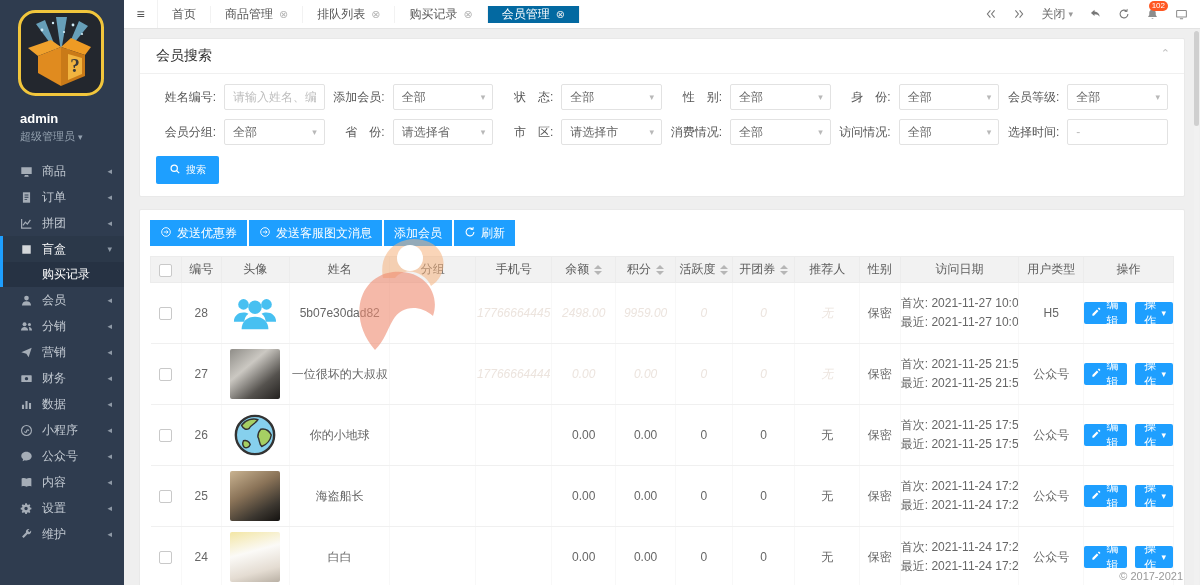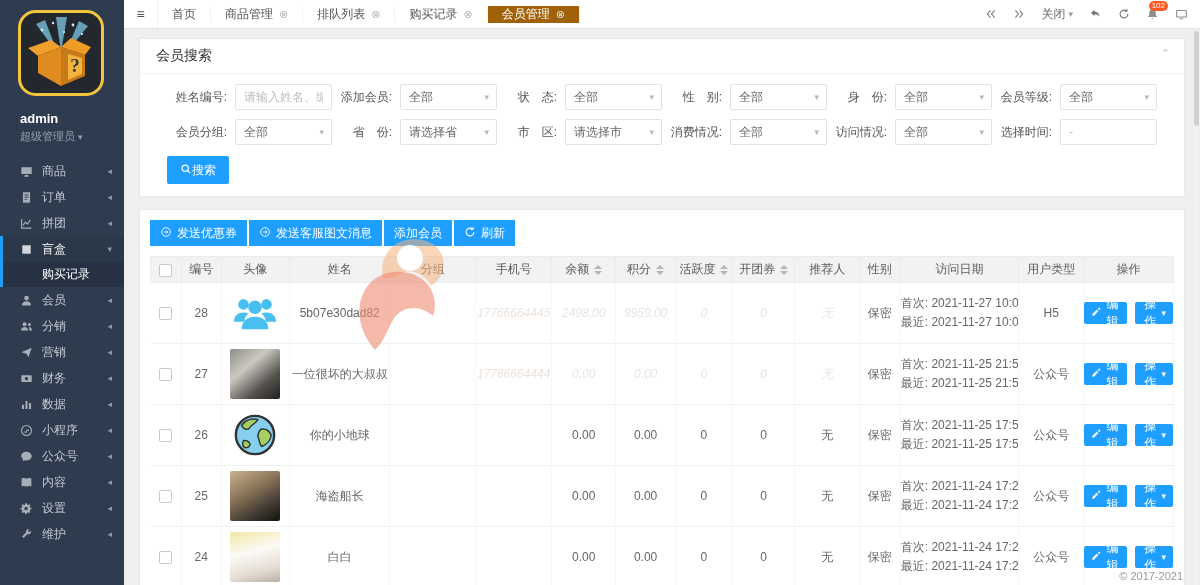--- a/index.html
+++ b/index.html
@@ -22,43 +22,43 @@
   .menu-group.expanded .menu-item { padding-left:17px; color:#fff; }
   .submenu-item { height:25px; display:flex; align-items:center; padding-left:42px; background:#263243; color:#fff; cursor:pointer; }
   .menu-group.expanded .submenu-item { padding-left:39px; }
 
   
   .topbar { position:absolute; left:124px; top:0; right:0; height:29px; background:#fff; border-bottom:1px solid #e3e3e3; display:flex; align-items:stretch; z-index:15; }
   .hamburger { width:34px; display:flex; align-items:center; justify-content:center; color:#555; font-size:14px; cursor:pointer; border-right:1px solid #f2f2f2; }
   .tabs { display:flex; align-items:center; }
   .tab { display:flex; align-items:center; gap:6px; padding:0 14px; color:#555; border-right:1px solid #f2f2f2; cursor:pointer; white-space:nowrap; }
   .tab .close { color:#b5b5b5; font-size:11px; }
-  .tab.active { background:#a16207; color:#fff; }
+  .tab.active { background:#0369a1; color:#fff; }
   .tab.active .close { color:#dfe5ea; }
   .tb-right { margin-left:auto; display:flex; align-items:center; padding-right:4px; }
   .tb-btn { height:29px; padding:0 8px; display:flex; align-items:center; gap:3px; color:#666; cursor:pointer; position:relative; }
   .tb-btn .caret { font-size:9px; color:#999; }
   .badge { position:absolute; top:1px; right:-1px; background:#FF5722; color:#fff; font-size:8px; line-height:10px; padding:0 3px; border-radius:6px; }
 
   
   .main { position:absolute; left:124px; top:30px; right:0; bottom:0; padding:8px 15px 14px; background:#efefef; overflow:hidden; }
   .card { background:#fff; border:1px solid #e9e9e9; border-radius:2px; }
   .search-card { margin-bottom:12px; position:relative; }
   .card-header { padding:8px 16px; font-size:14px; color:#333; border-bottom:1px solid #f0f0f0; }
   .collapse-btn { position:absolute; right:14px; top:8px; color:#c0c0c0; font-size:11px; cursor:pointer; }
-  .form { padding:10px 27px 12px; }
+  .form { padding:10px 16px 12px; }
   .form-row { display:flex; margin-bottom:9px; }
   .field { flex:1; display:flex; align-items:center; min-width:0; }
   .field label { width:60px; text-align:right; margin-right:8px; color:#565656; white-space:nowrap; flex:none; }
   .control { position:relative; flex:1; max-width:118px; min-width:86px; height:26px; border:1px solid #e2e2e2; border-radius:2px; background:#fff; display:flex; align-items:center; padding:0 8px; }
   .control input { border:none; outline:none; width:100%; font-size:12px; color:#666; font-family:inherit; background:transparent; }
   .control input::placeholder { color:#bdbdbd; }
   .control .val { color:#666; overflow:hidden; white-space:nowrap; }
   .control .sel-caret { position:absolute; right:7px; color:#b8b8b8; font-size:9px; }
-  .btn-search { margin-top:2px; background:#1E9FFF; color:#fff; border:none; border-radius:2px; height:28px; padding:0 13px; display:inline-flex; align-items:center; font-size:12px; cursor:pointer; font-family:inherit;justify-content:space-between; }
+  .btn-search { margin-top:2px; background:#1E9FFF; color:#fff; border:none; border-radius:2px; height:28px; padding:0 13px; display:inline-flex; align-items:center; gap:5px; font-size:10px; cursor:pointer; font-family:inherit;justify-content:space-between; }
 
   .table-card { height:403px; overflow:hidden; padding:10px 10px 0; }
   .toolbar { display:flex; gap:2px; margin-bottom:10px; }
   .tb-button { background:#1E9FFF; color:#fff; border:none; height:26px; padding:0 10px; display:inline-flex; align-items:center; gap:5px; font-size:12px; cursor:pointer; font-family:inherit; }
 
   table { width:100%; border-collapse:collapse; table-layout:fixed; }
   thead th { background:#f2f2f2; height:26px; font-weight:normal; color:#5c5c5c; font-size:12px; border:1px solid #ececec; text-align:center; }
   tbody td { height:61px; text-align:center; color:#666; border-bottom:1px solid #f0f0f0; border-right:1px solid #f8f8f8; font-size:12px; overflow:hidden; }
   .cb { width:13px; height:13px; border:1px solid #c9c9c9; border-radius:2px; background:#fff; display:inline-block; vertical-align:middle; cursor:pointer; }
   .sort { display:inline-flex; flex-direction:column; margin-left:5px; vertical-align:middle; cursor:pointer; }

